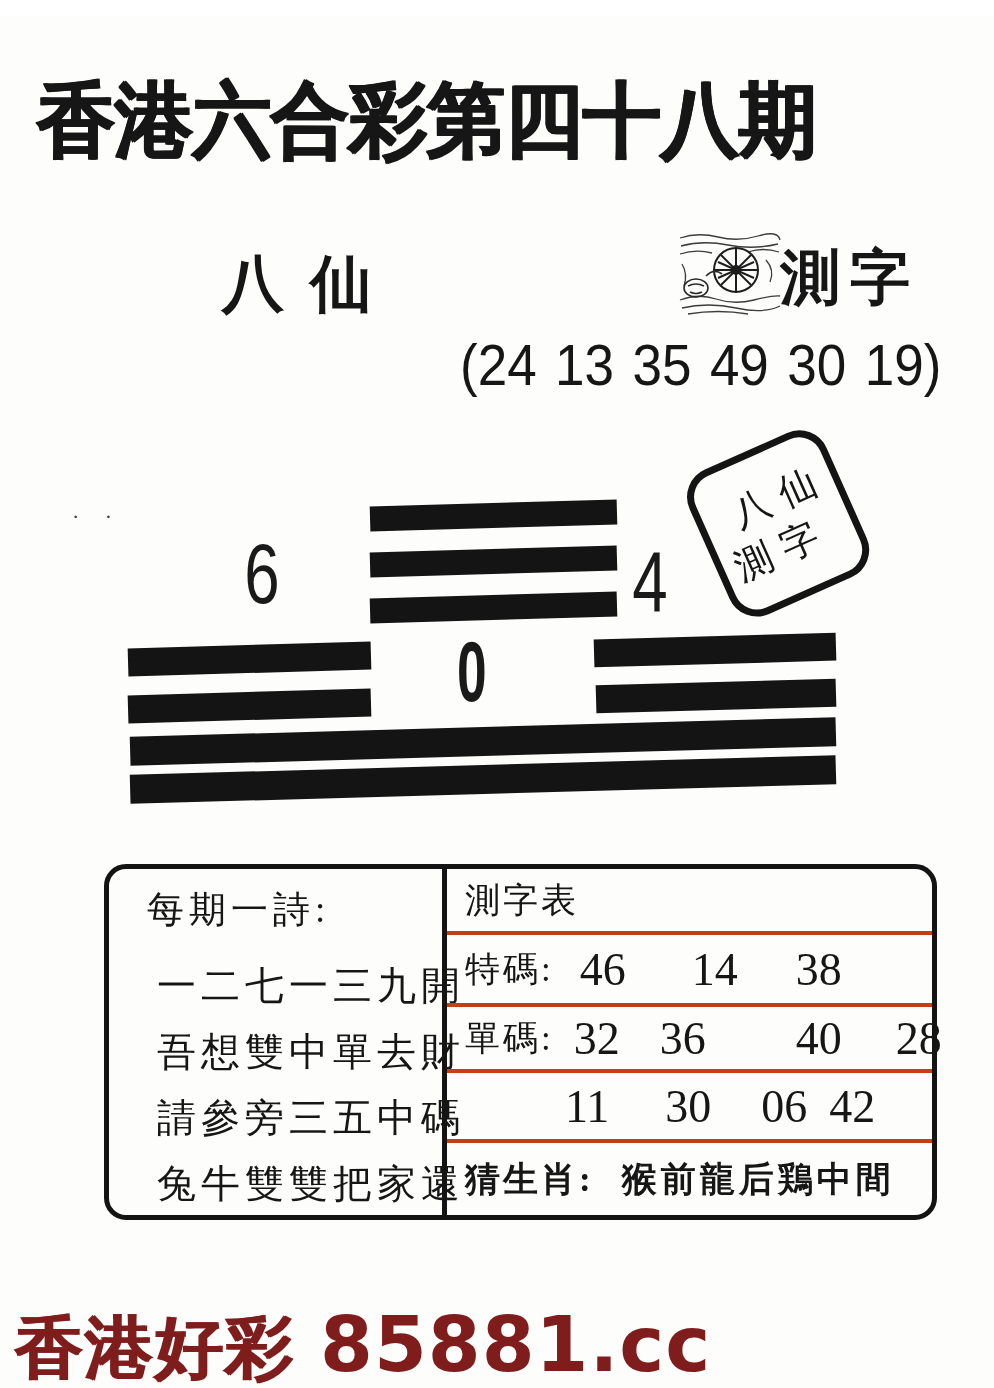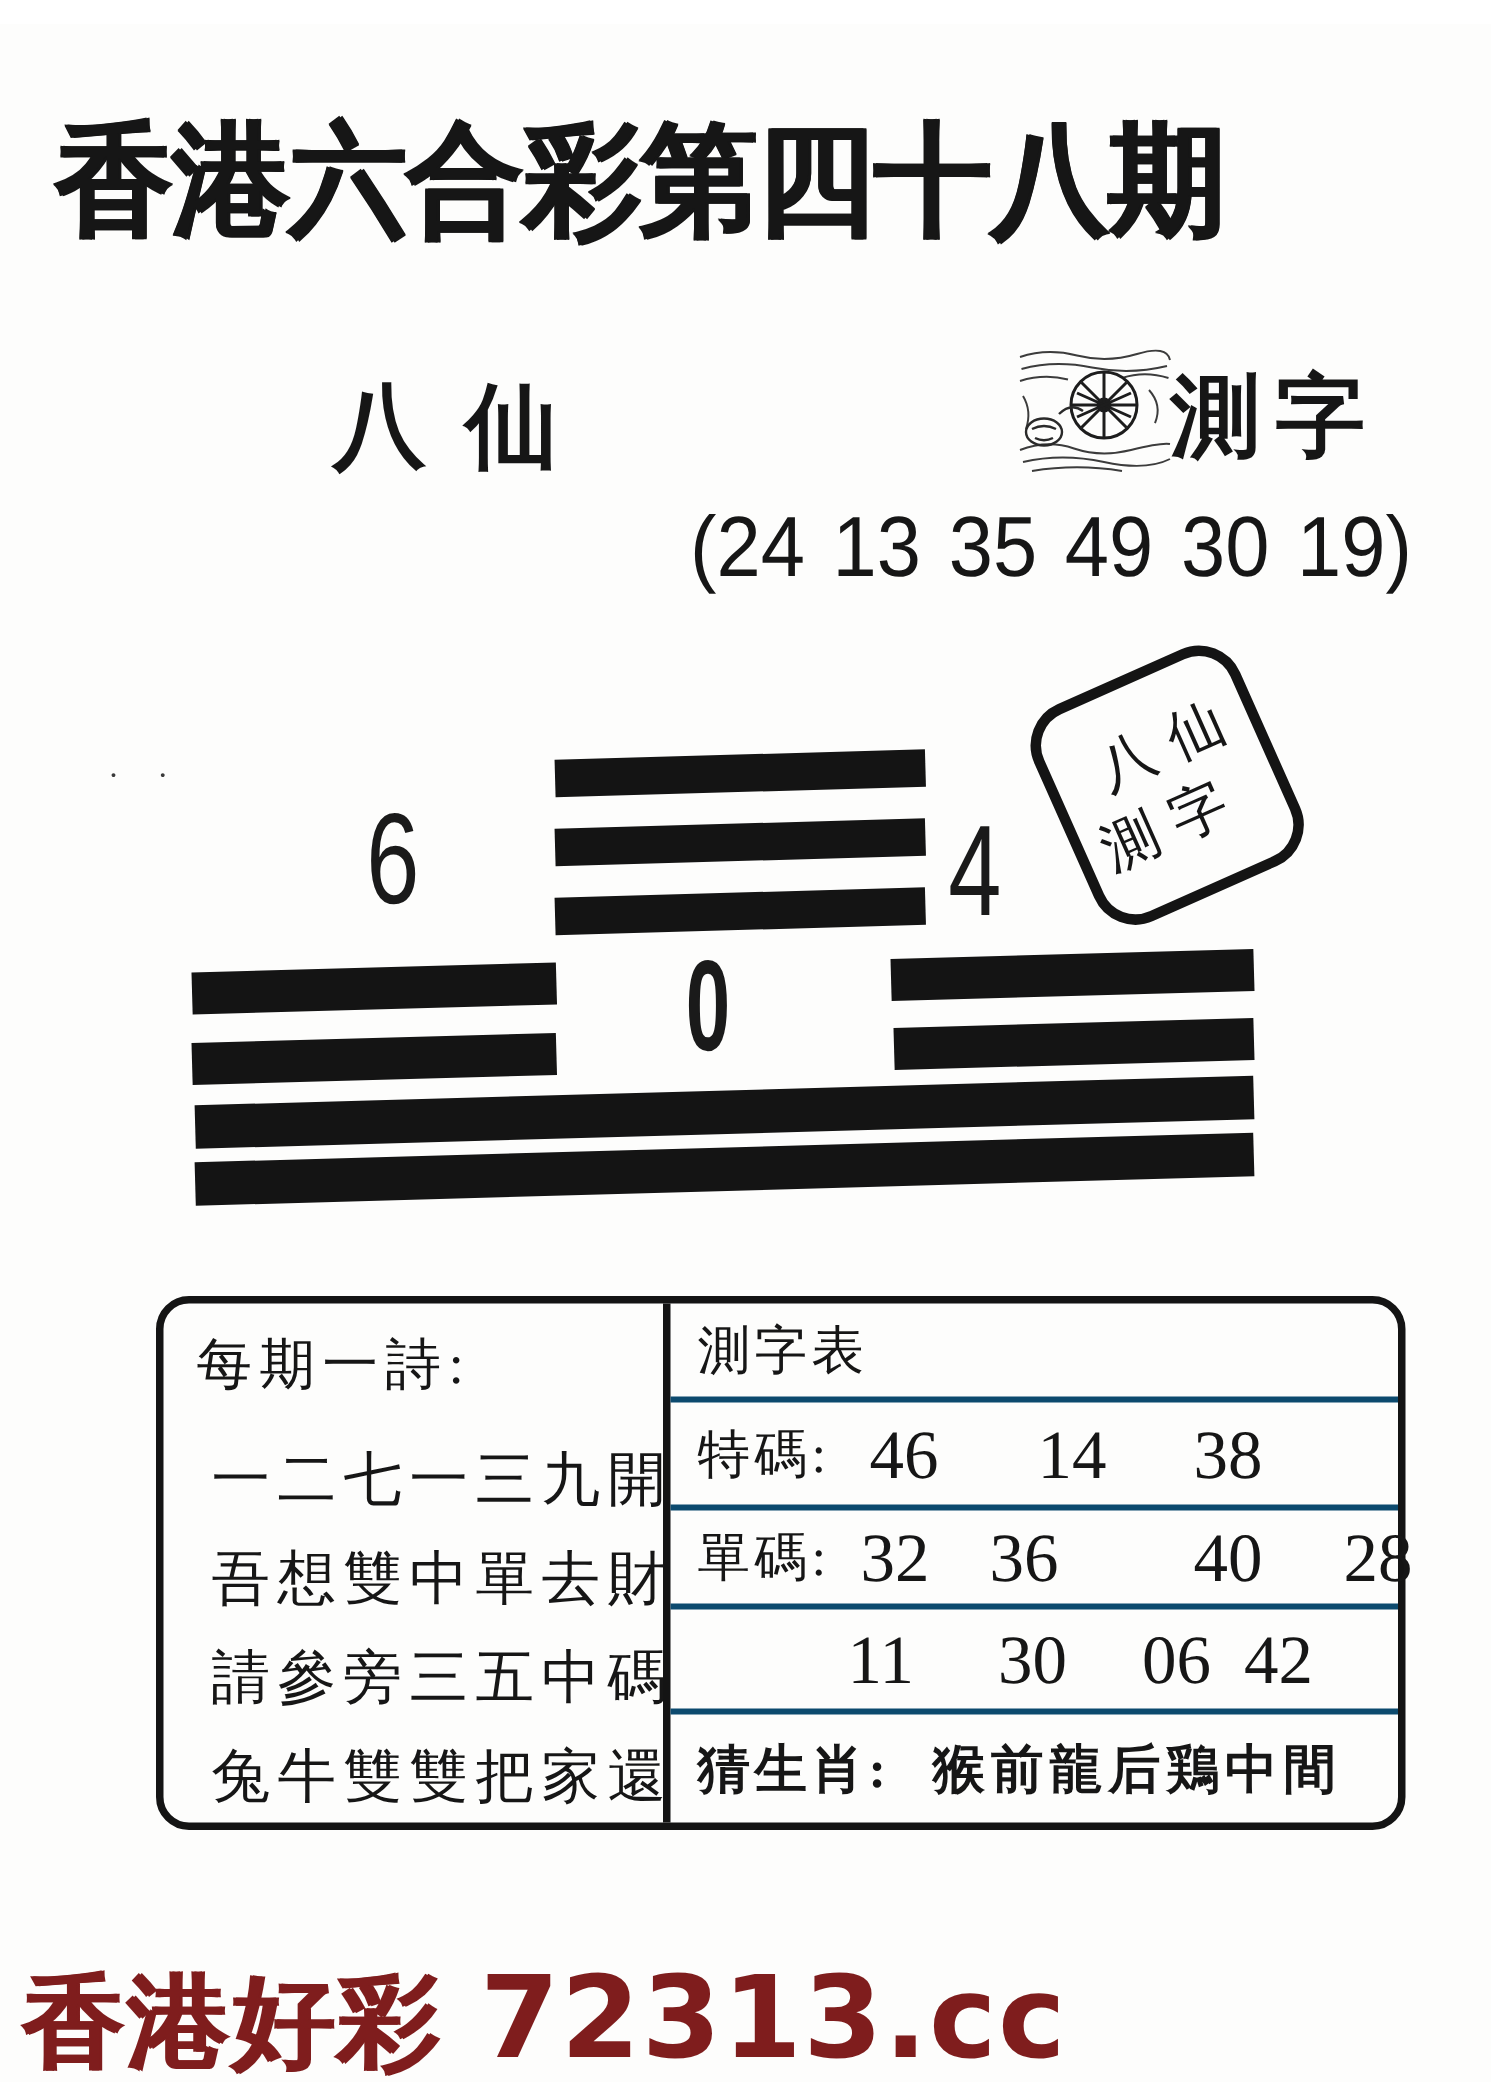--- a/index.html
+++ b/index.html
@@ -81,36 +81,36 @@
   .stamp-line.l2{ margin-left:-14px; }
 
   
   .info-table{
     position:absolute; left:104px; top:848px; width:833px; height:356px;
     border:5px solid #141414; border-radius:22px; background:#fdfdfc;
   }
   .table-divider{
     position:absolute; left:333px; top:0; bottom:0; width:5px; background:#141414;
   }
-  .poem-col{ position:absolute; left:0; top:0; width:347px; height:100%; }
+  .poem-col{ position:absolute; left:16px; top:0; width:347px; height:100%; }
   .poem-title{
     position:absolute; left:22px; top:16px;
     font-size:37px; letter-spacing:5px; white-space:nowrap;
   }
   .poem-line{
     position:absolute; left:32px; font-size:39px; letter-spacing:5px; white-space:nowrap;
   }
   .poem-line.p0{ top:90px; }  .poem-line.p1{ top:156px; }
   .poem-line.p2{ top:222px; } .poem-line.p3{ top:288px; }
 
   .chart-col{
     position:absolute; left:338px; top:0; right:0; height:100%;
     display:flex; flex-direction:column;
   }
-  .chart-row{ position:relative; border-bottom:4px solid #0c4a6e; display:flex; align-items:center; }
+  .chart-row{ position:relative; border-bottom:4px solid #c2410c; display:flex; align-items:center; }
   .chart-row.r1{ height:66px; }
   .chart-row.r2{ height:72px; }
   .chart-row.r3{ height:66px; }
   .chart-row.r4{ height:70px; }
   .chart-row.r5{ height:68px; border-bottom:none; flex:1;font-weight:bold; }
   .row-label{ font-size:35px; letter-spacing:3px; margin-left:18px; white-space:nowrap; }
   .num{ font-size:46px; font-family:"Liberation Serif", serif; white-space:nowrap; }
   .r2 .num.i0{ margin-left:26px; } .r2 .num.i1{ margin-left:66px; } .r2 .num.i2{ margin-left:58px; }
   .r3 .num.i0{ margin-left:20px; } .r3 .num.i1{ margin-left:40px; }
   .r3 .num.i2{ margin-left:90px; } .r3 .num.i3{ margin-left:54px; }
@@ -241,18 +241,18 @@
       </div>
       <div class="chart-row r5">
         <span class="row-label">猜生肖:</span>
         <span class="zodiac-text">猴前龍后鶏中間</span>
       </div>
     </div>
   </div>
 
   <div class="footer-line" style="color: #7f1d1d;">
     <span class="footer-brand">香港好彩</span>
-    <span class="footer-site">72313.cc</span>
+    <span class="footer-site">85881.cc</span>
   </div>
 
   <div class="artifact-dots">·&nbsp;·</div>
 
 </div>
 
 </body></html>

